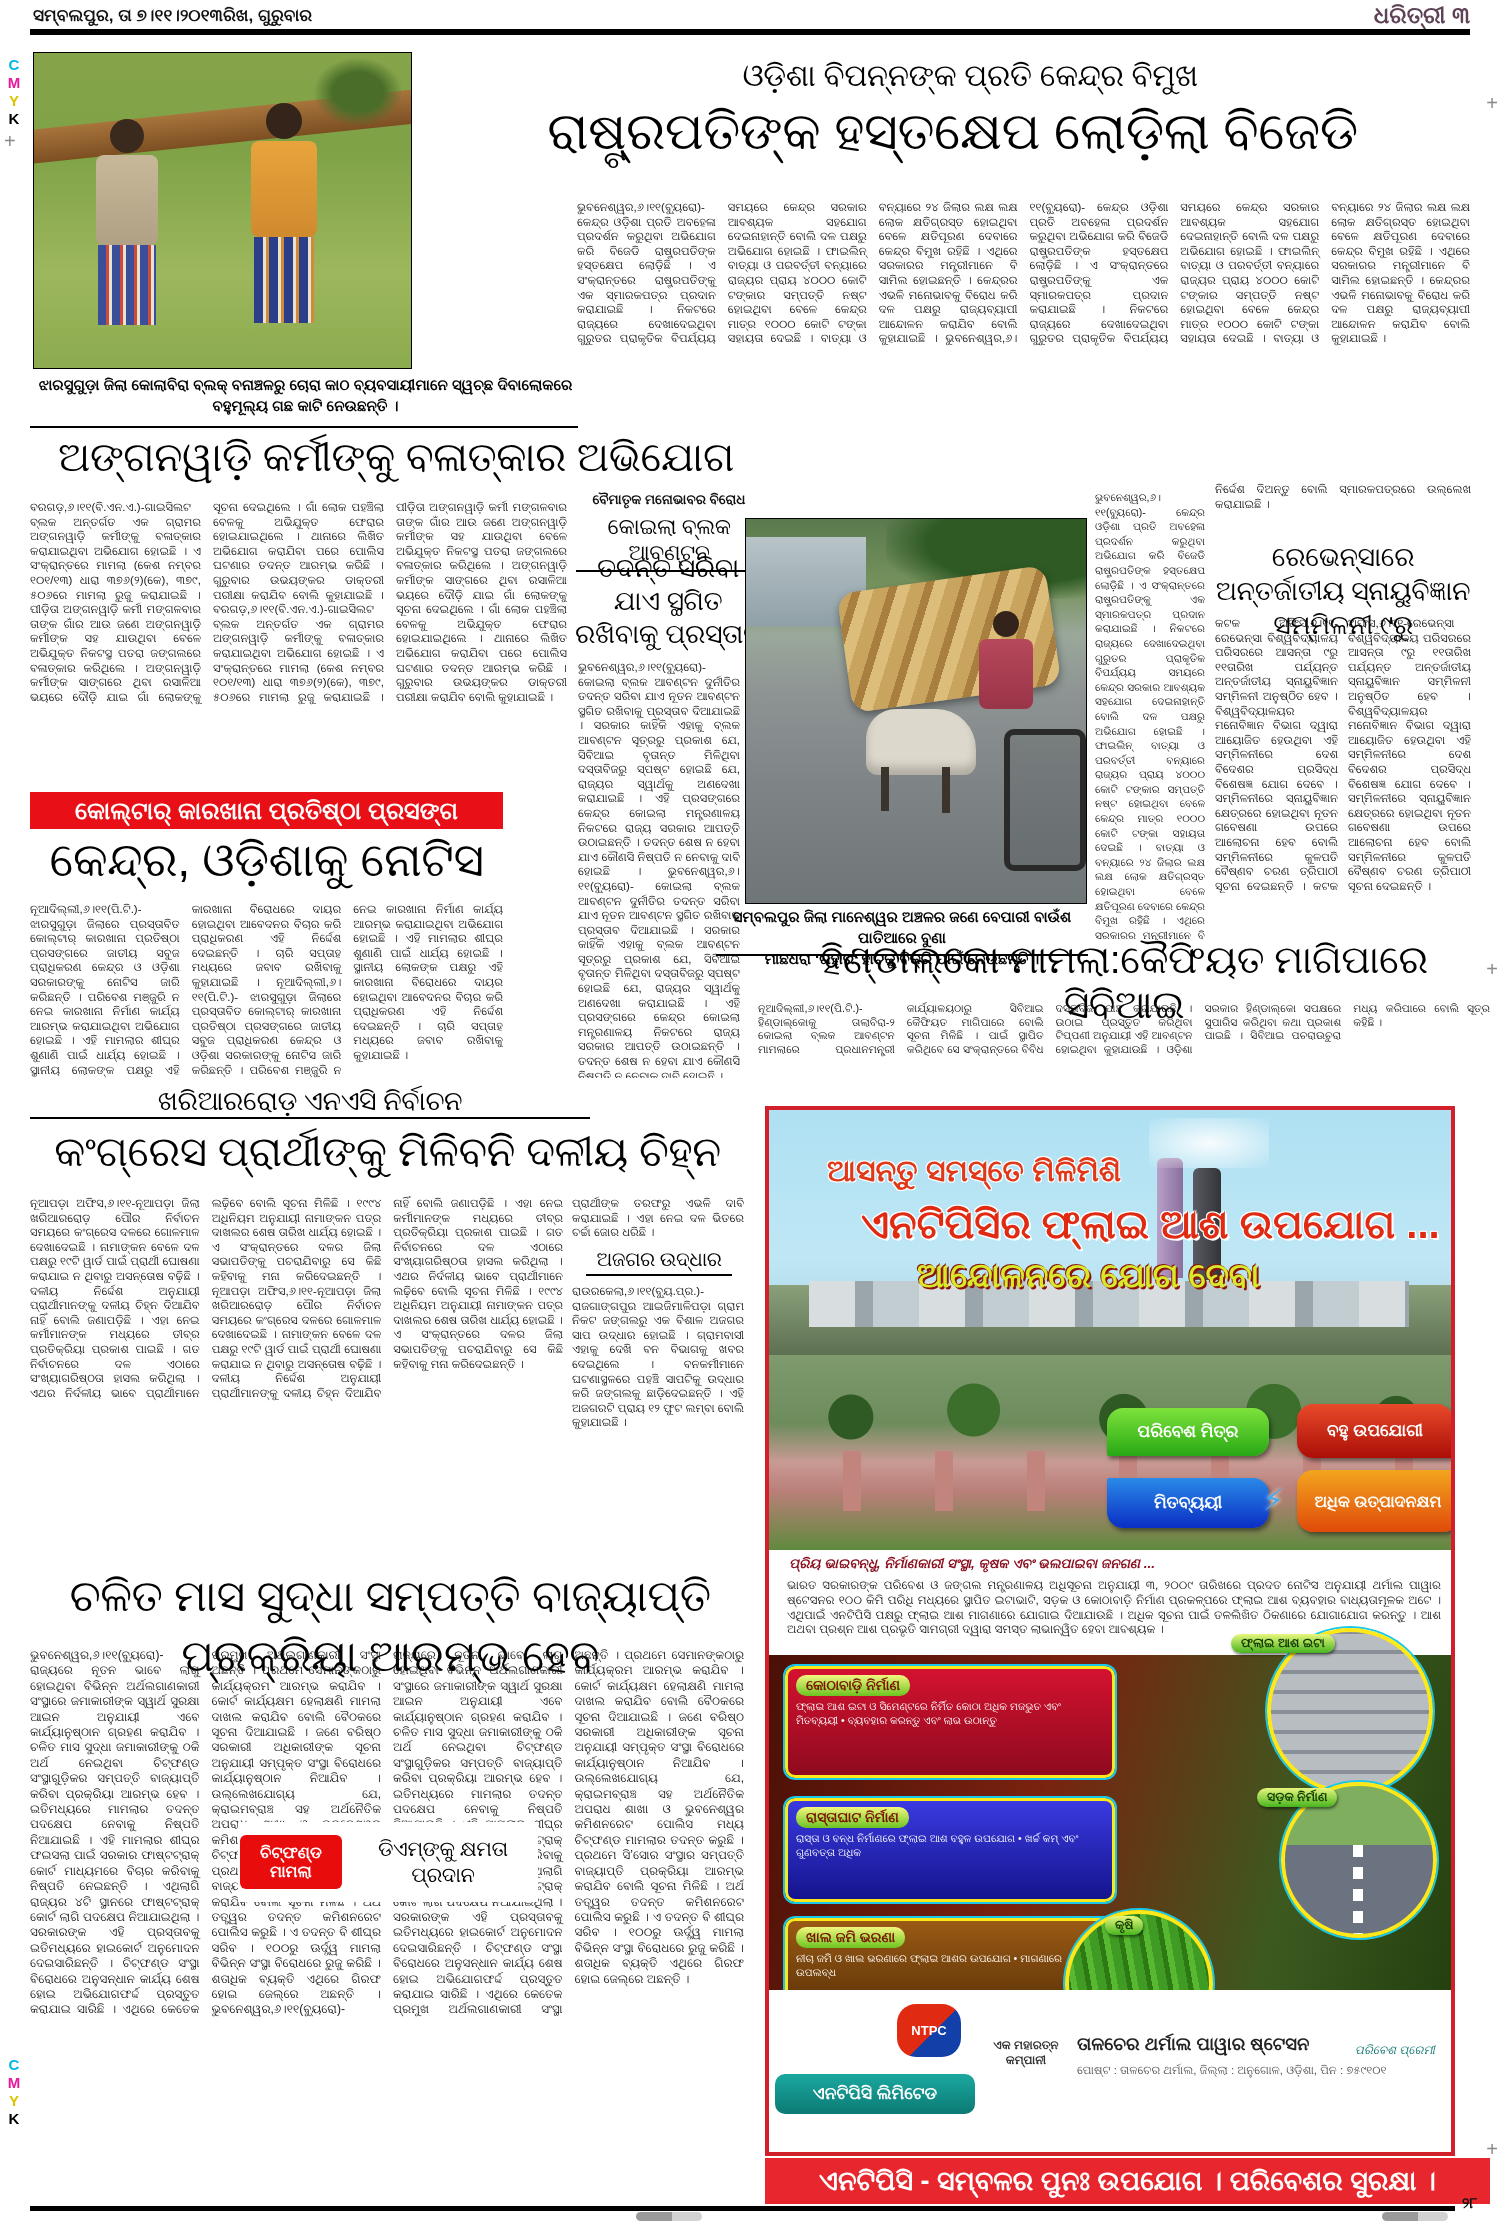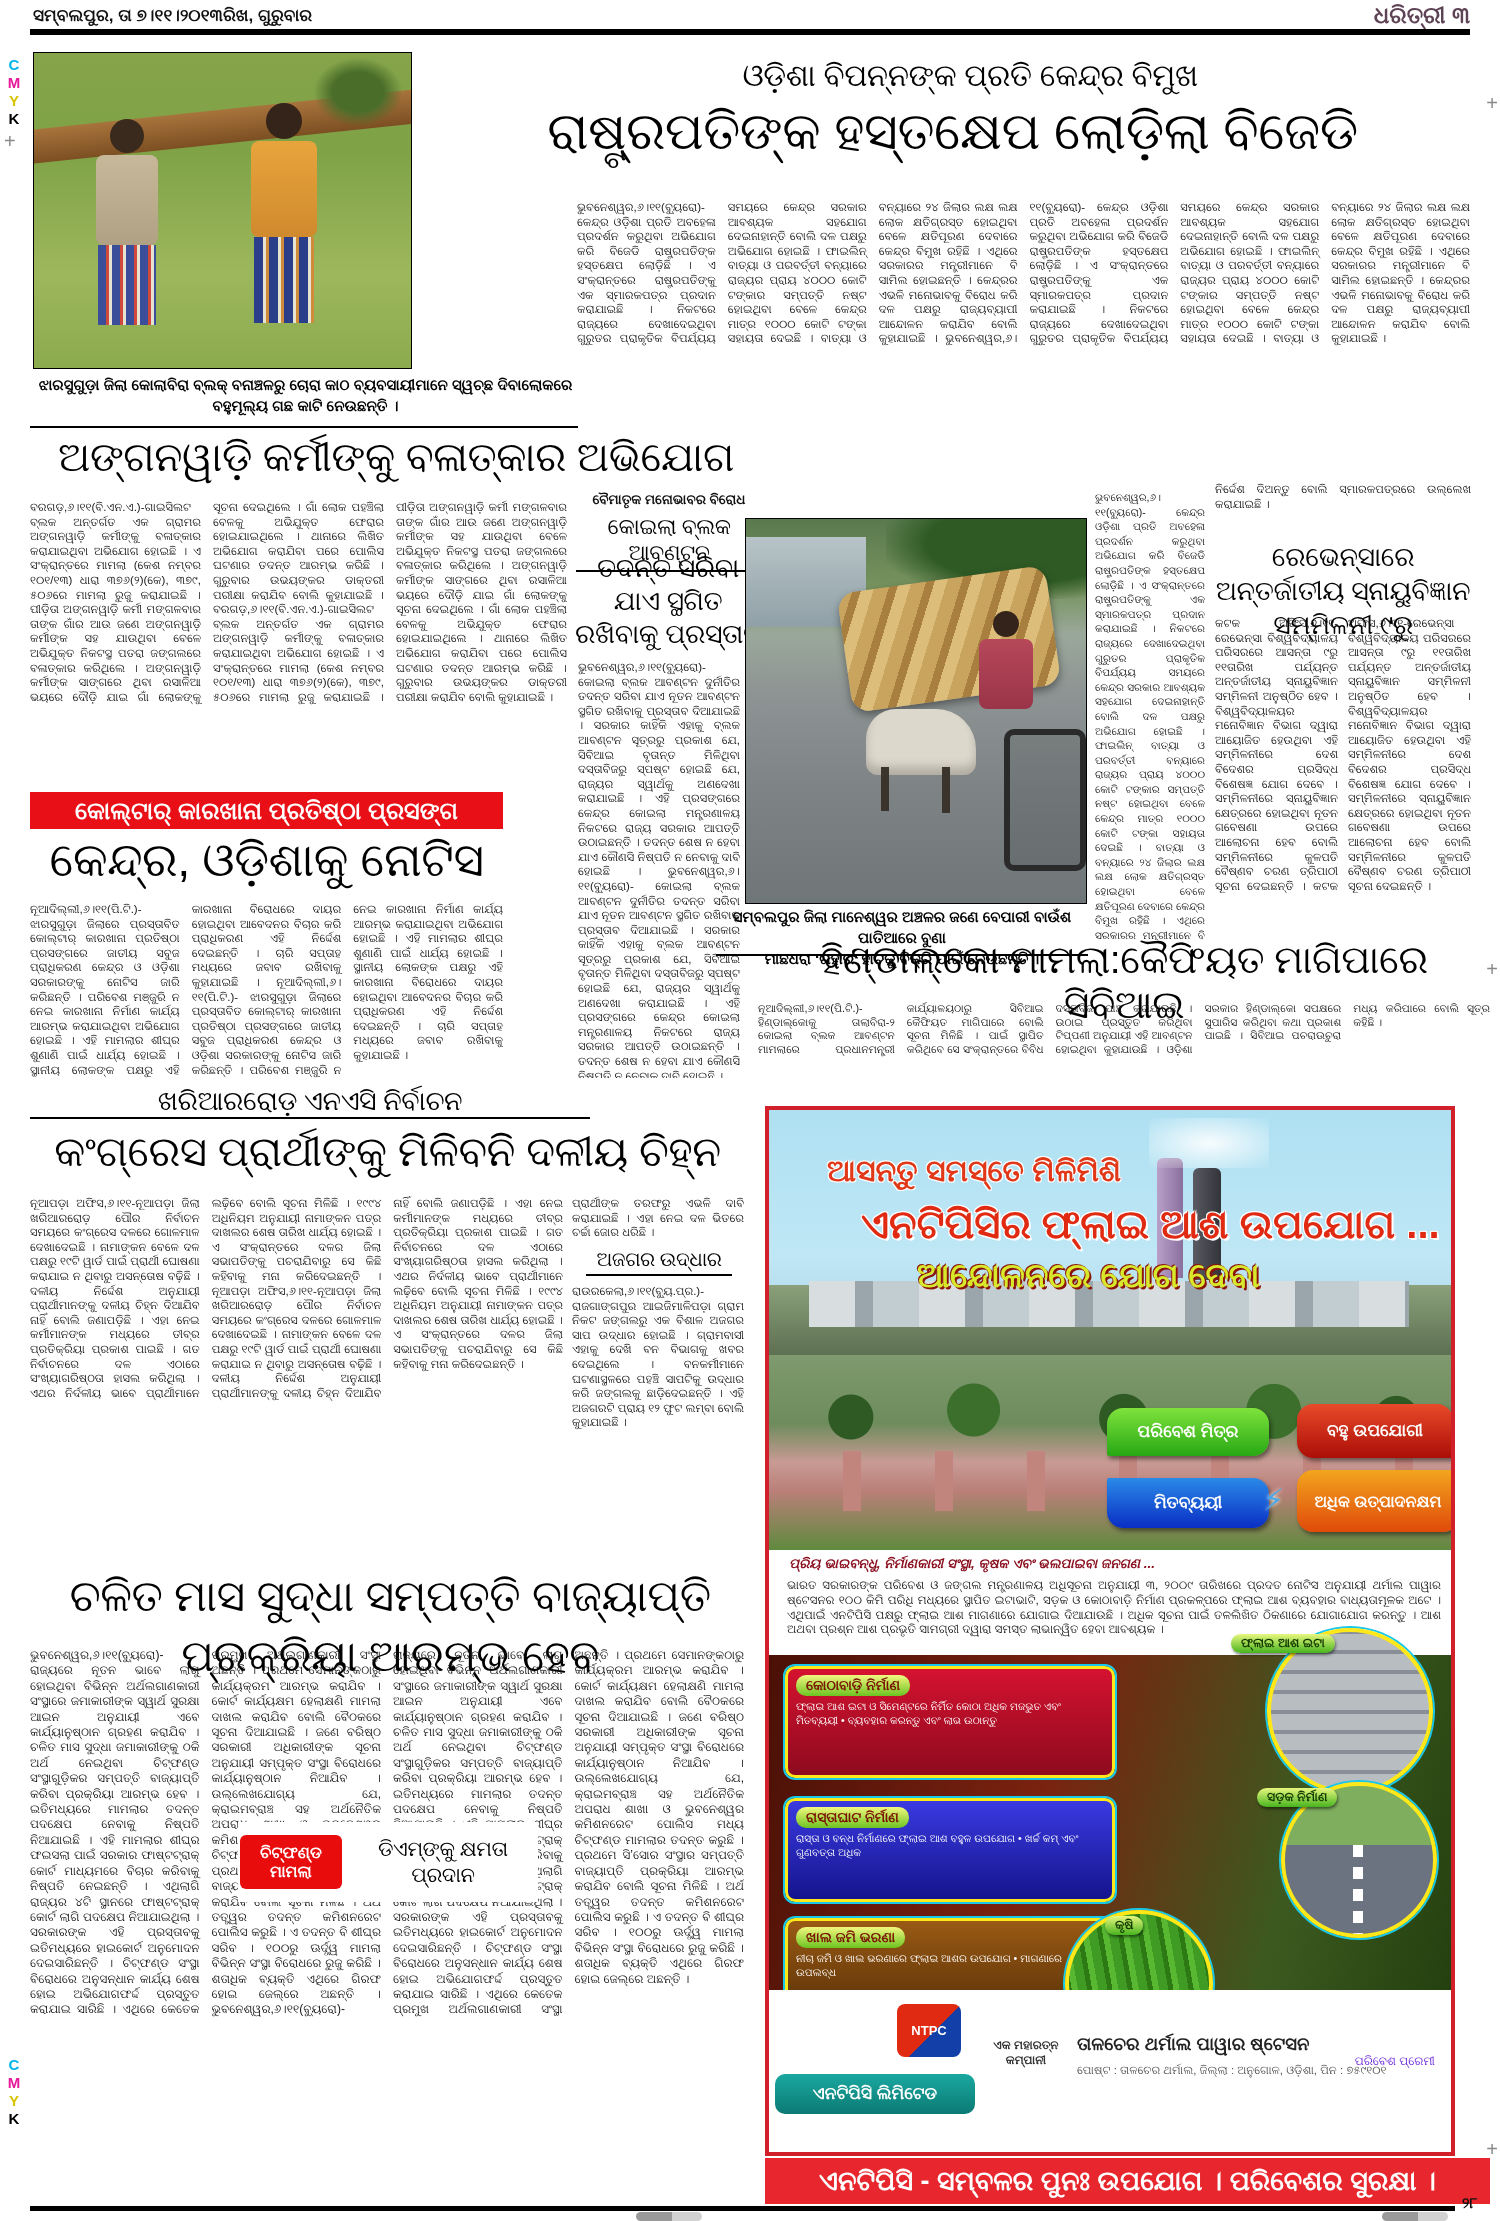--- a/index.html
+++ b/index.html
@@ -169,29 +169,29 @@
   <div class="circ" style="left:498px;top:518px;width:158px;height:158px;background:repeating-linear-gradient(0deg,#b8bdc2 0 16px,#888f96 16px 20px),repeating-linear-gradient(90deg,rgba(0,0,0,0) 0 34px,rgba(70,76,82,.8) 34px 38px)"></div>
   <div class="clabel" style="left:462px;top:524px">ଫ୍ଲାଇ ଆଶ ଇଟା</div>
   <div class="circ" style="left:512px;top:672px;width:148px;height:148px;background:linear-gradient(180deg,#7fae5e 0 40%,#6b7280 40% 100%)">
     <div style="position:absolute;left:46%;top:40%;width:10px;height:60%;background:repeating-linear-gradient(180deg,#fff 0 12px,transparent 12px 22px)"></div>
   </div>
   <div class="clabel" style="left:488px;top:678px">ସଡ଼କ ନିର୍ମାଣ</div>
   <div class="circ" style="left:296px;top:800px;width:140px;height:140px;background:repeating-linear-gradient(80deg,#3f9b23 0 9px,#2d7a15 9px 14px,#58b832 14px 20px)"></div>
   <div class="clabel" style="left:336px;top:806px">କୃଷି</div>
 
   <div style="position:absolute;left:0;top:880px;width:100%;height:163px;background:#fff">
-    <div style="position:absolute;left:128px;top:14px;width:64px;height:53px;background:linear-gradient(135deg,#e02a12 55%,#1240a8 55%);border-radius:8px;display:flex;align-items:center;justify-content:center;color:#fff;font-weight:800;font-size:13px">NTPC</div>
+    <div style="position:absolute;left:128px;top:14px;width:64px;height:53px;background:linear-gradient(135deg,#e02a12 55%,#1240a8 55%);border-radius:19px;display:flex;align-items:center;justify-content:center;color:#fff;font-weight:800;font-size:13px">NTPC</div>
     <div style="position:absolute;left:6px;top:84px;width:200px;height:40px;background:linear-gradient(180deg,#1aa8a0,#0c7a74);border-radius:10px;color:#fff;font-weight:800;font-size:17px;display:flex;align-items:center;justify-content:center">ଏନଟିପିସି ଲିମିଟେଡ</div>
     <div style="position:absolute;left:214px;top:48px;width:86px;font-size:12px;font-weight:bold;color:#333;text-align:center;line-height:15px">
       <div>ଏକ ମହାରତ୍ନ</div>
       <div>କମ୍ପାନୀ</div>
     </div>
     <div style="position:absolute;left:308px;top:44px;font-size:18px;font-weight:800;color:#222">ତାଳଚେର ଥର୍ମାଲ  ପାୱାର ଷ୍ଟେସନ</div>
     <div style="position:absolute;left:308px;top:74px;font-size:11.5px;color:#555">ପୋଷ୍ଟ : ତାଳଚେର ଥର୍ମାଲ, ଜିଲ୍ଲା : ଅନୁଗୋଳ, ଓଡ଼ିଶା, ପିନ : ୭୫୯୧୦୧</div>
-    <div style="position:absolute;right:16px;top:64px;font-size:12px;color:#6d28d9">ପରିବେଶ ପ୍ରେମୀ</div>
+    <div style="position:absolute;right:16px;top:53px;font-size:12px;font-style:italic;color:#0f766e">ପରିବେଶ ପ୍ରେମୀ</div>
   </div>
 </div>
 
 <div class="abs banner" style="left:765px;top:2158px;width:725px;height:46px;background:#e8262d;font-size:27px">ଏନଟିପିସି - ସମ୍ବଳର ପୁନଃ ଉପଯୋଗ । ପରିବେଶର ସୁରକ୍ଷା ।</div>
 
 <div class="abs rule" style="left:30px;top:2206px;width:1425px;height:5px"></div>
 <div class="abs bold" style="left:1462px;top:2194px;font-size:15px">୨୮</div>
 <div class="abs" style="left:636px;top:2212px;width:66px;height:9px;border-radius:5px;background:linear-gradient(90deg,#9a9a9a 55%,#d2d2d2 55%)"></div>
 <div class="abs" style="left:1382px;top:2212px;width:66px;height:9px;border-radius:5px;background:linear-gradient(90deg,#9a9a9a 55%,#d2d2d2 55%)"></div>
 

